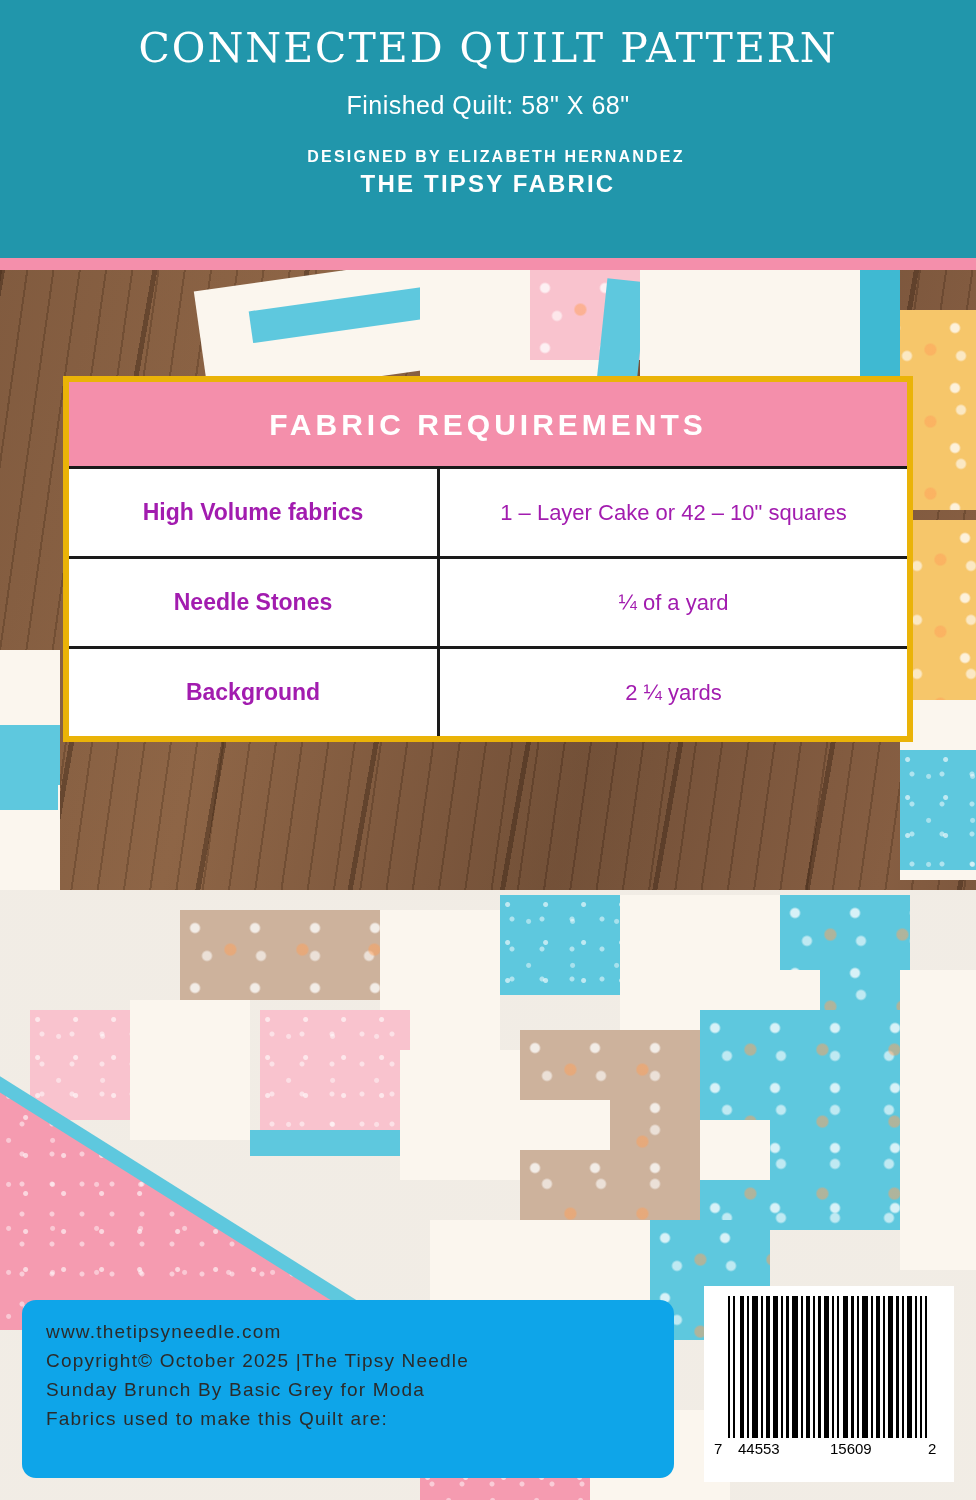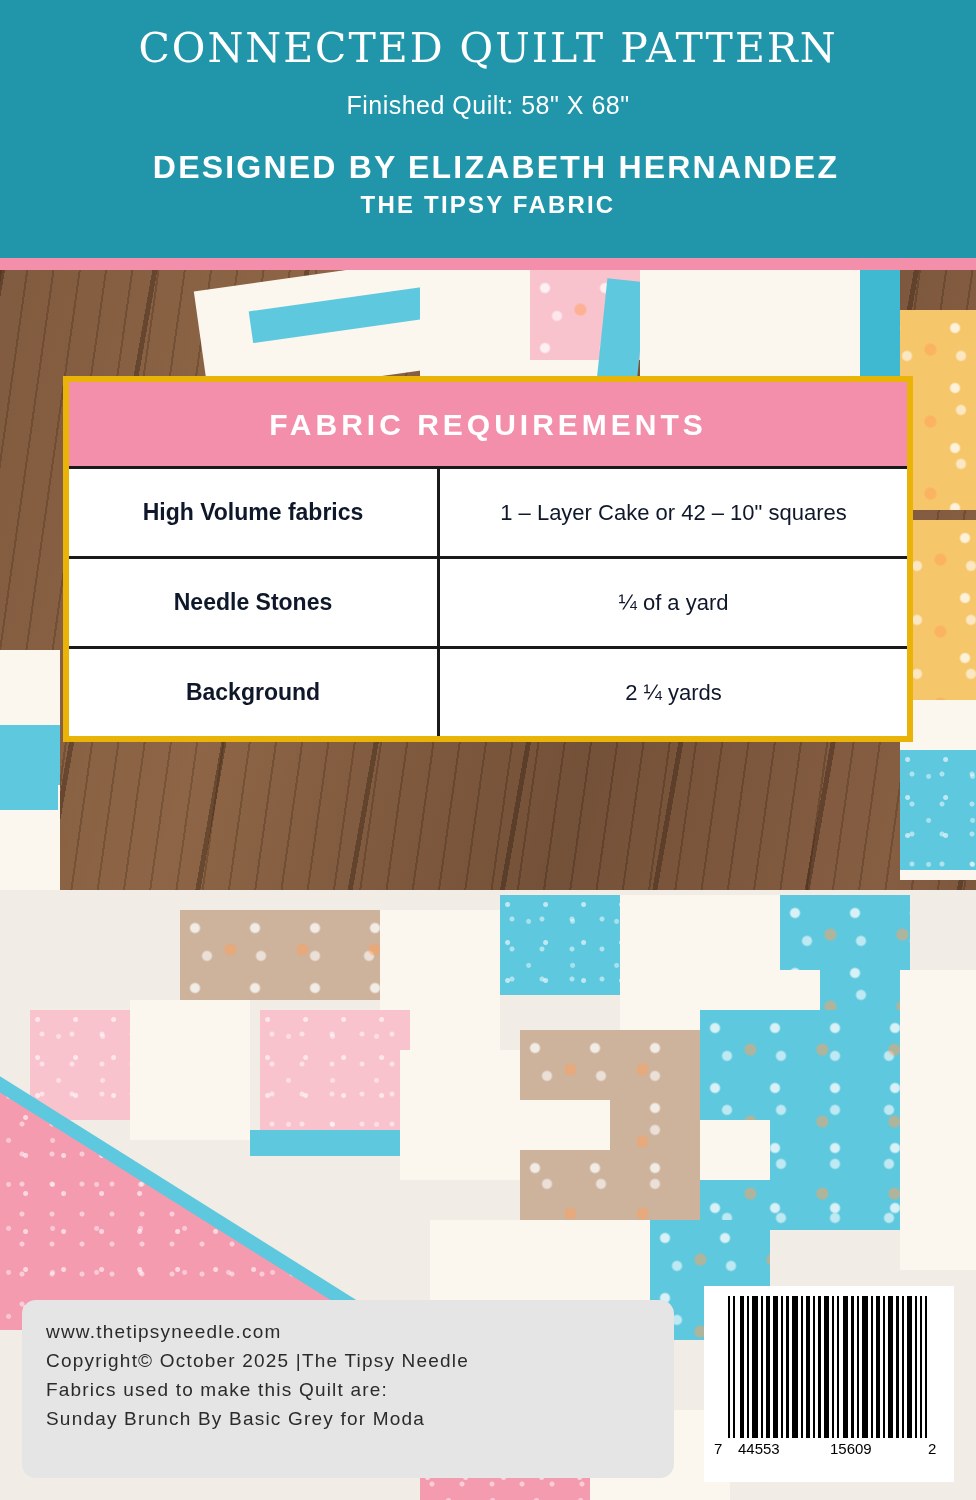--- a/index.html
+++ b/index.html
@@ -35,21 +35,21 @@
     line-height: 1.1;
     text-transform: uppercase;
   }
   .header .subtitle {
     font-size: 25px;
     margin-top: 20px;
     letter-spacing: 0.5px;
     font-weight: 400;
   }
   .header .designer {
-    font-size: 32px;
+    font-size: 16px;
     font-weight: bold;
     letter-spacing: 2.2px;
     margin-top: 26px;
     line-height: 1.35;
     padding-left: 16px;
   }
   .header .brand {
     font-size: 24px;
     font-weight: bold;
     letter-spacing: 2.2px;
@@ -137,42 +137,42 @@
   table.fabric {
     border-collapse: collapse;
     width: 100%;
     table-layout: fixed;
   }
   table.fabric td {
     border-top: 3px solid #1a1a1a;
     height: 85px;
     text-align: center;
     vertical-align: middle;
-    color: #0f172a;
+    color: #a21caf;
   }
   table.fabric tr:first-child td { border-top: none; }
   td.label {
     width: 366px;
     font-size: 23px;
     font-weight: bold;
     border-right: 3px solid #1a1a1a;
   }
   td.value {
     font-size: 22px;
     font-weight: 400;
   }
 
   
   .footer-box {
     position: absolute;
     left: 22px;
     top: 1300px;
     width: 652px;
     height: 178px;
-    background: #e5e5e5;
+    background: #0ea5e9;
     border-radius: 14px;
     box-sizing: border-box;
     padding: 18px 0 0 24px;
   }
   .footer-box .line {
     font-size: 19px;
     color: #2b2b2b;
     letter-spacing: 1.2px;
     line-height: 1.52;
   }
@@ -293,22 +293,22 @@
         <td class="label">Background</td>
         <td class="value">2 ¼ yards</td>
       </tr>
     </tbody>
   </table>
 </div>
 
 <div class="footer-box">
   <div class="line">www.thetipsyneedle.com</div>
   <div class="line">Copyright© October 2025 |The Tipsy Needle</div>
+  <div class="line">Sunday Brunch By Basic Grey for Moda</div>
   <div class="line">Fabrics used to make this Quilt are:</div>
-  <div class="line">Sunday Brunch By Basic Grey for Moda</div>
 </div>
 
 <div class="barcode-box">
   <div class="bars">
     <span style="left:14px; width:2px;"></span>
     <span style="left:19px; width:2px;"></span>
     <span style="left:26px; width:4px;"></span>
     <span style="left:33px; width:2px;"></span>
     <span style="left:38px; width:6px;"></span>
     <span style="left:47px; width:2px;"></span>

